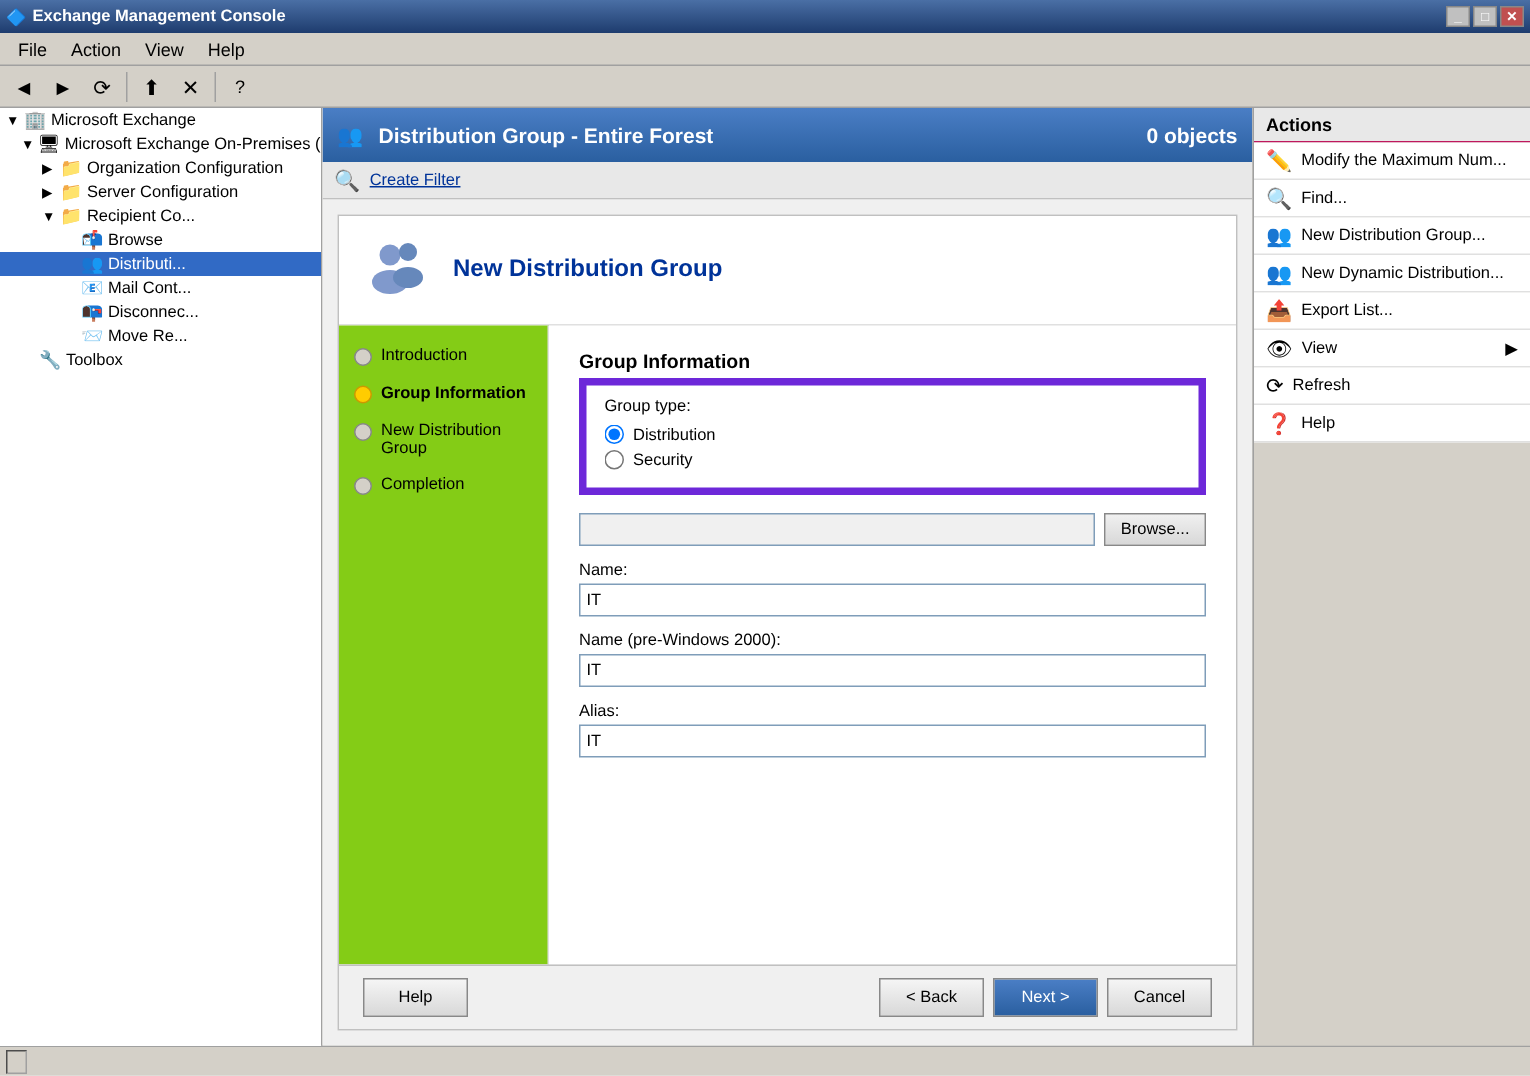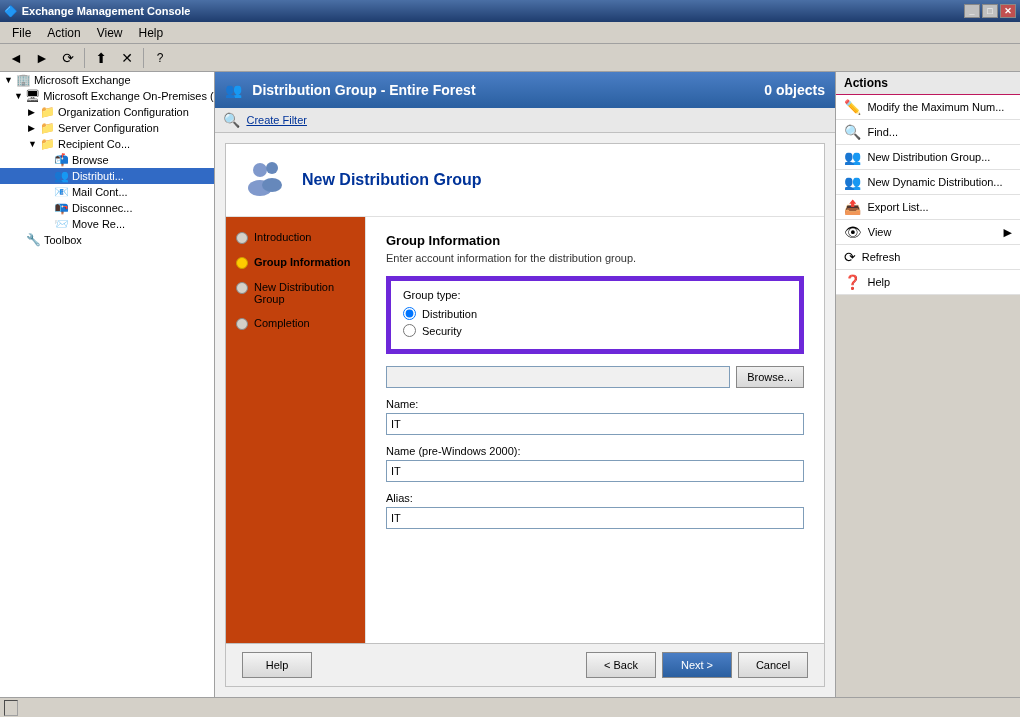--- a/index.html
+++ b/index.html
@@ -135,21 +135,21 @@
       color: #003399;
     }
 
     .wizard-body {
       display: flex;
       flex: 1;
     }
 
     .wizard-nav {
       width: 140px;
-      background: #c2410c;
+      background: #84cc16;
       border-right: 1px solid #e0e0e0;
       padding: 8px 0;
     }
 
     .wizard-nav-item {
       padding: 6px 10px;
       font-size: 11px;
       cursor: pointer;
       display: flex;
       align-items: flex-start;
@@ -424,21 +424,20 @@
               <span>New Distribution Group</span>
             </div>
             <div class="wizard-nav-item">
               <div class="wizard-nav-dot"></div>
               <span>Completion</span>
             </div>
           </div>
 
           <div class="wizard-main">
             <div class="section-title">Group Information</div>
-            <div class="section-desc">Enter account information for the distribution group.</div>
 
             <div class="group-type-box">
               <div class="group-type-label">Group type:</div>
               <div class="radio-row">
                 <input type="radio" name="grouptype" checked="" style="">
                 <label>Distribution</label>
               </div>
               <div class="radio-row">
                 <input type="radio" name="grouptype" style="">
                 <label>Security</label>

